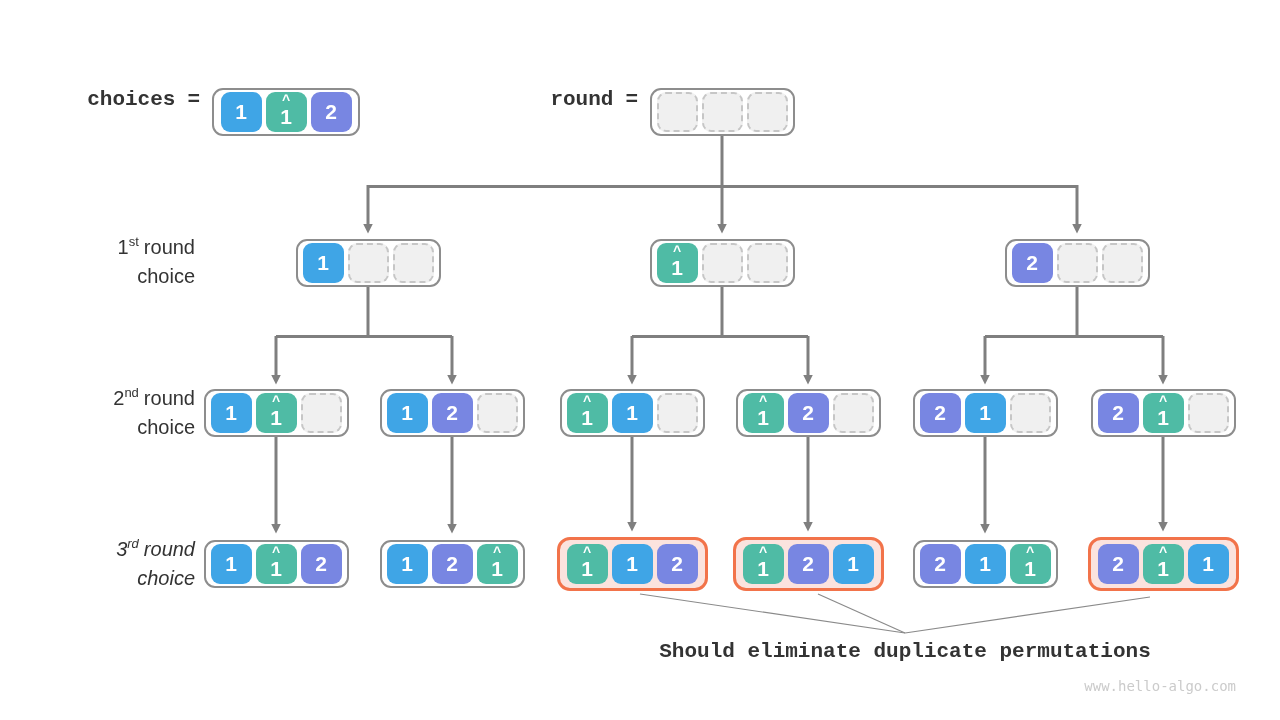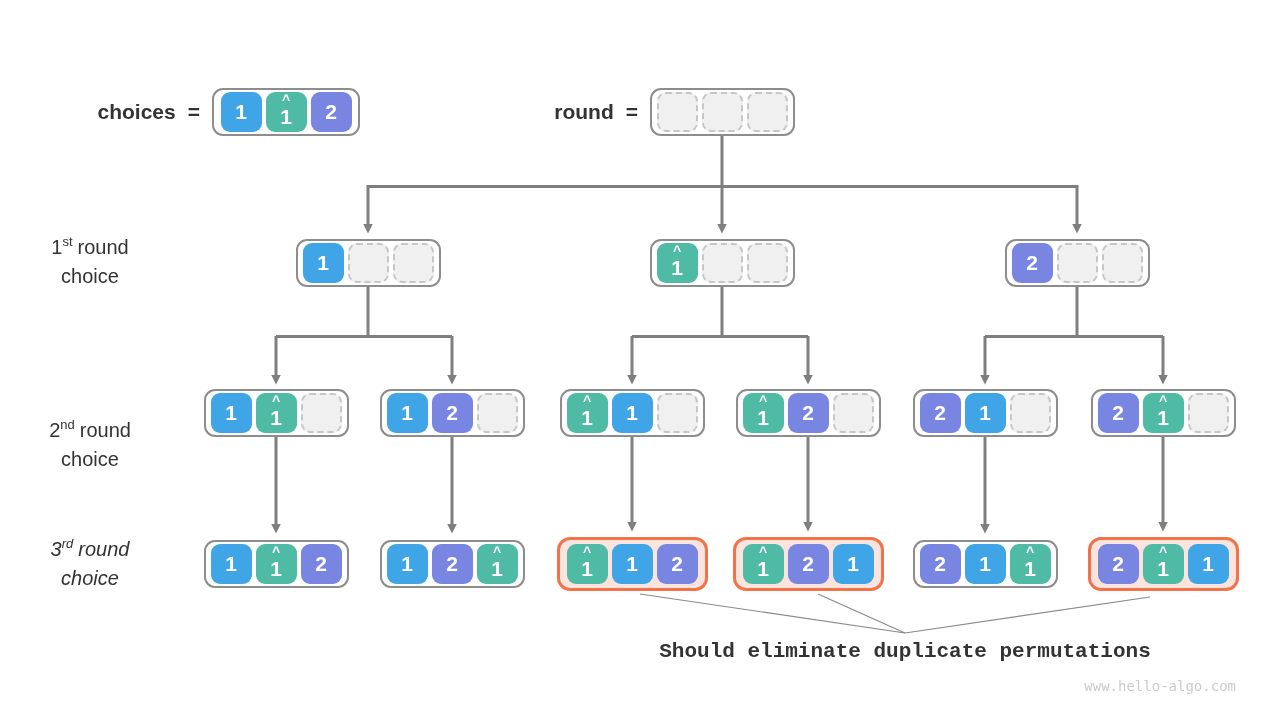--- a/index.html
+++ b/index.html
@@ -4,22 +4,22 @@
 <style>
   html,body{margin:0;padding:0;background:#fff;}
   #canvas{
     position:relative;width:1280px;height:720px;background:#fff;overflow:hidden;
     font-family:"Liberation Sans",sans-serif;
   }
   svg.wires{position:absolute;left:0;top:0;pointer-events:none;}
 
   
   .code-label{
-    position:absolute;display:flex;align-items:center;justify-content:flex-end;gap:12px;
-    font-family:Liberation Sans, sans-serif;
+    position:absolute;display:flex;align-items:flex-start;justify-content:flex-end;gap:12px;
+    font-family:Liberation Mono, monospace;
     font-weight:bold;font-size:21px;color:var(--text);
     height:48px;
   }
 
   
   .node{
     position:absolute;box-sizing:border-box;
     width:145px;height:48px;border:2px solid var(--nodeBorder);border-radius:11px;
     background:#fff;display:flex;align-items:center;justify-content:center;gap:4px;
     padding:3px;
@@ -37,21 +37,21 @@
     background:var(--emptyFill);border:2px dashed var(--emptyBorder);
   }
   .cell .hat-mark{
     font-size:14px;line-height:9px;height:9px;margin-top:3px;font-weight:bold;
   }
   .cell .digit{line-height:40px;}
   .cell.hashat .digit{line-height:24px;margin-bottom:2px;}
 
   
   .row-label{
-    position:absolute;left:12px;width:156px;text-align:center;
+    position:absolute;left:39px;width:156px;text-align:right;
     font-size:20px;line-height:29px;color:var(--text);
   }
   .row-label sup{font-size:13px;line-height:0;}
   .row-label .rest{margin-left:5px;}
 
   .caption{
     position:absolute;left:585px;top:640px;width:640px;text-align:center;
     font-size:21px;font-weight:bold;color:var(--text);font-family:Liberation Mono, monospace;
   }
   .watermark{
@@ -133,21 +133,21 @@
   <div class="node" style="left:650px;top:88px;">
       <div class="cell empty"></div>
       <div class="cell empty"></div>
       <div class="cell empty"></div>
     </div>
 
   <div class="row-label" style="top:233px;">
     <div><span>1</span><sup>st</sup><span class="rest">round</span></div>
     <div>choice</div>
   </div>
-  <div class="row-label" style="top:384px;margin-top:32px;">
+  <div class="row-label" style="top:384px;">
     <div><span>2</span><sup>nd</sup><span class="rest">round</span></div>
     <div>choice</div>
   </div>
   <div class="row-label" style="top:535px;font-style:italic;">
     <div><span>3</span><sup>rd</sup><span class="rest">round</span></div>
     <div>choice</div>
   </div>
 
   <div id="tree-nodes">
       <div class="node" style="left: 295.5px; top: 239px;">

